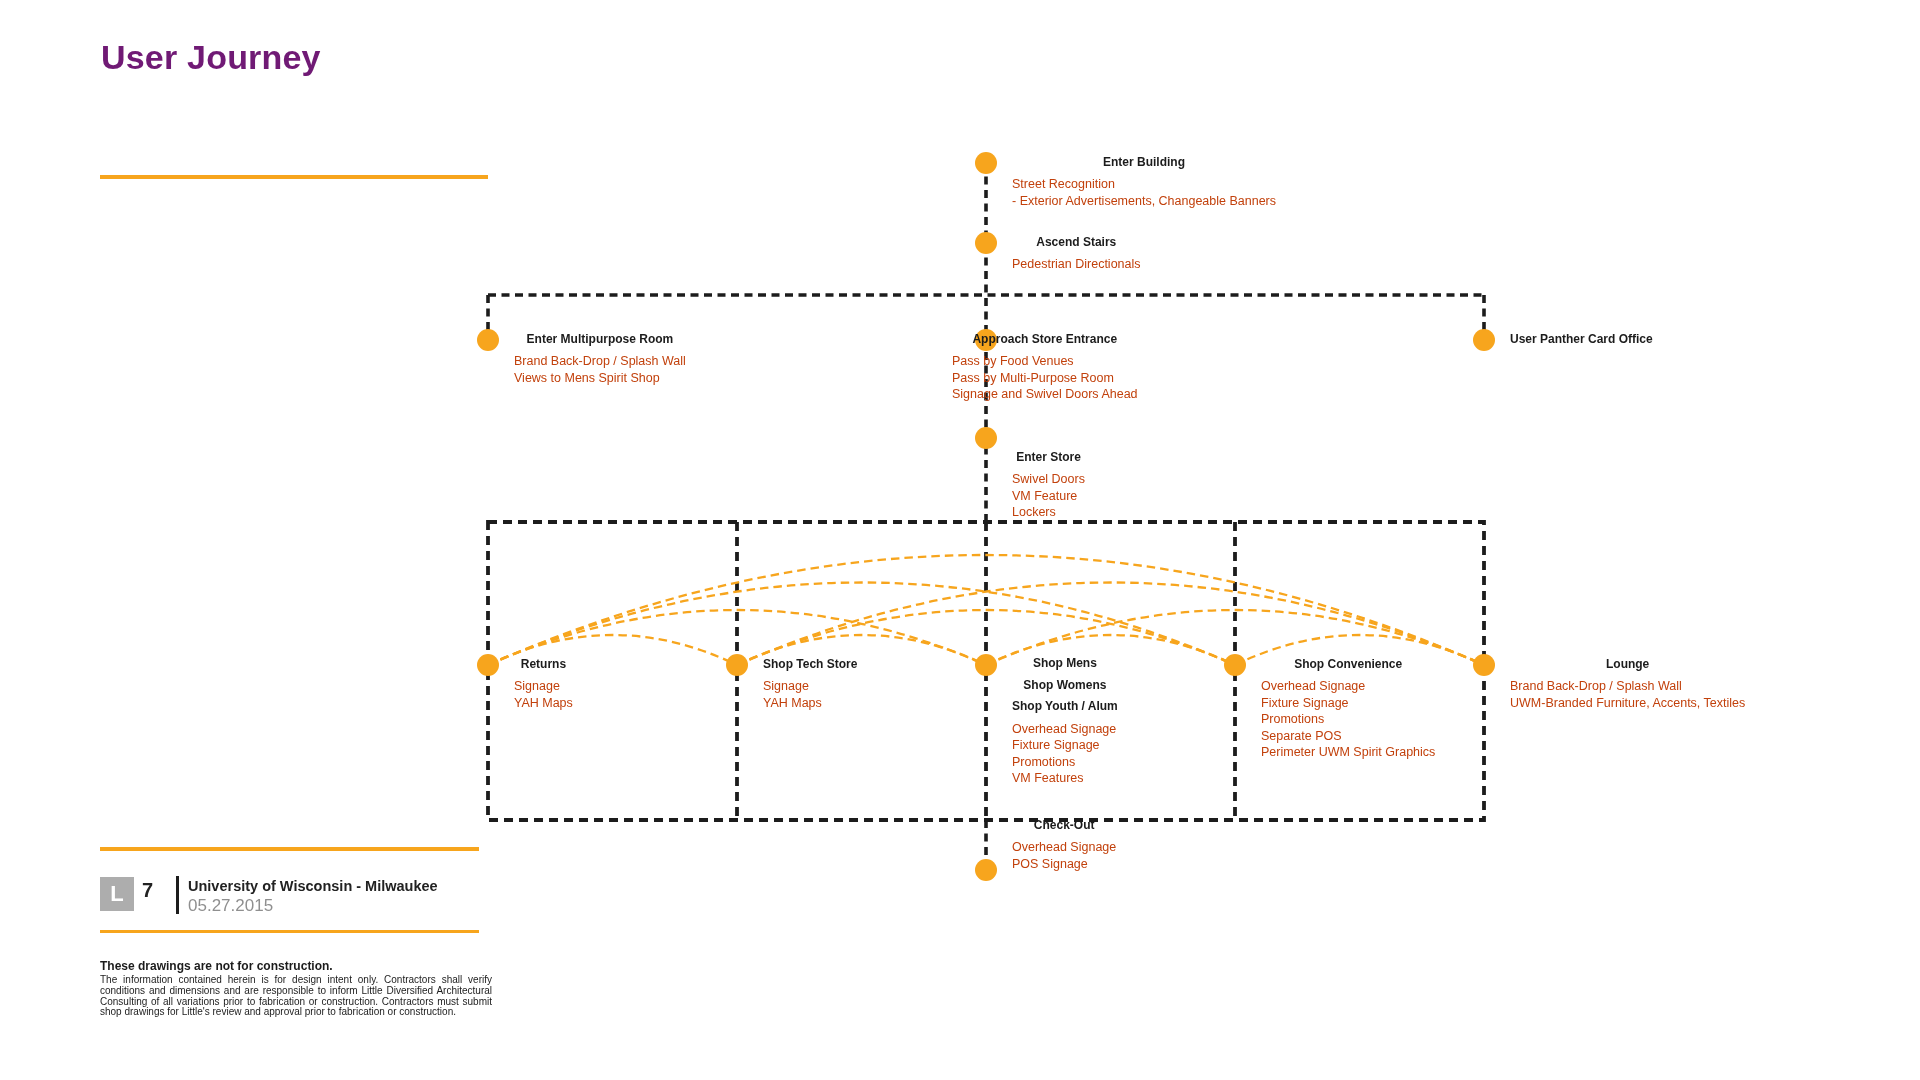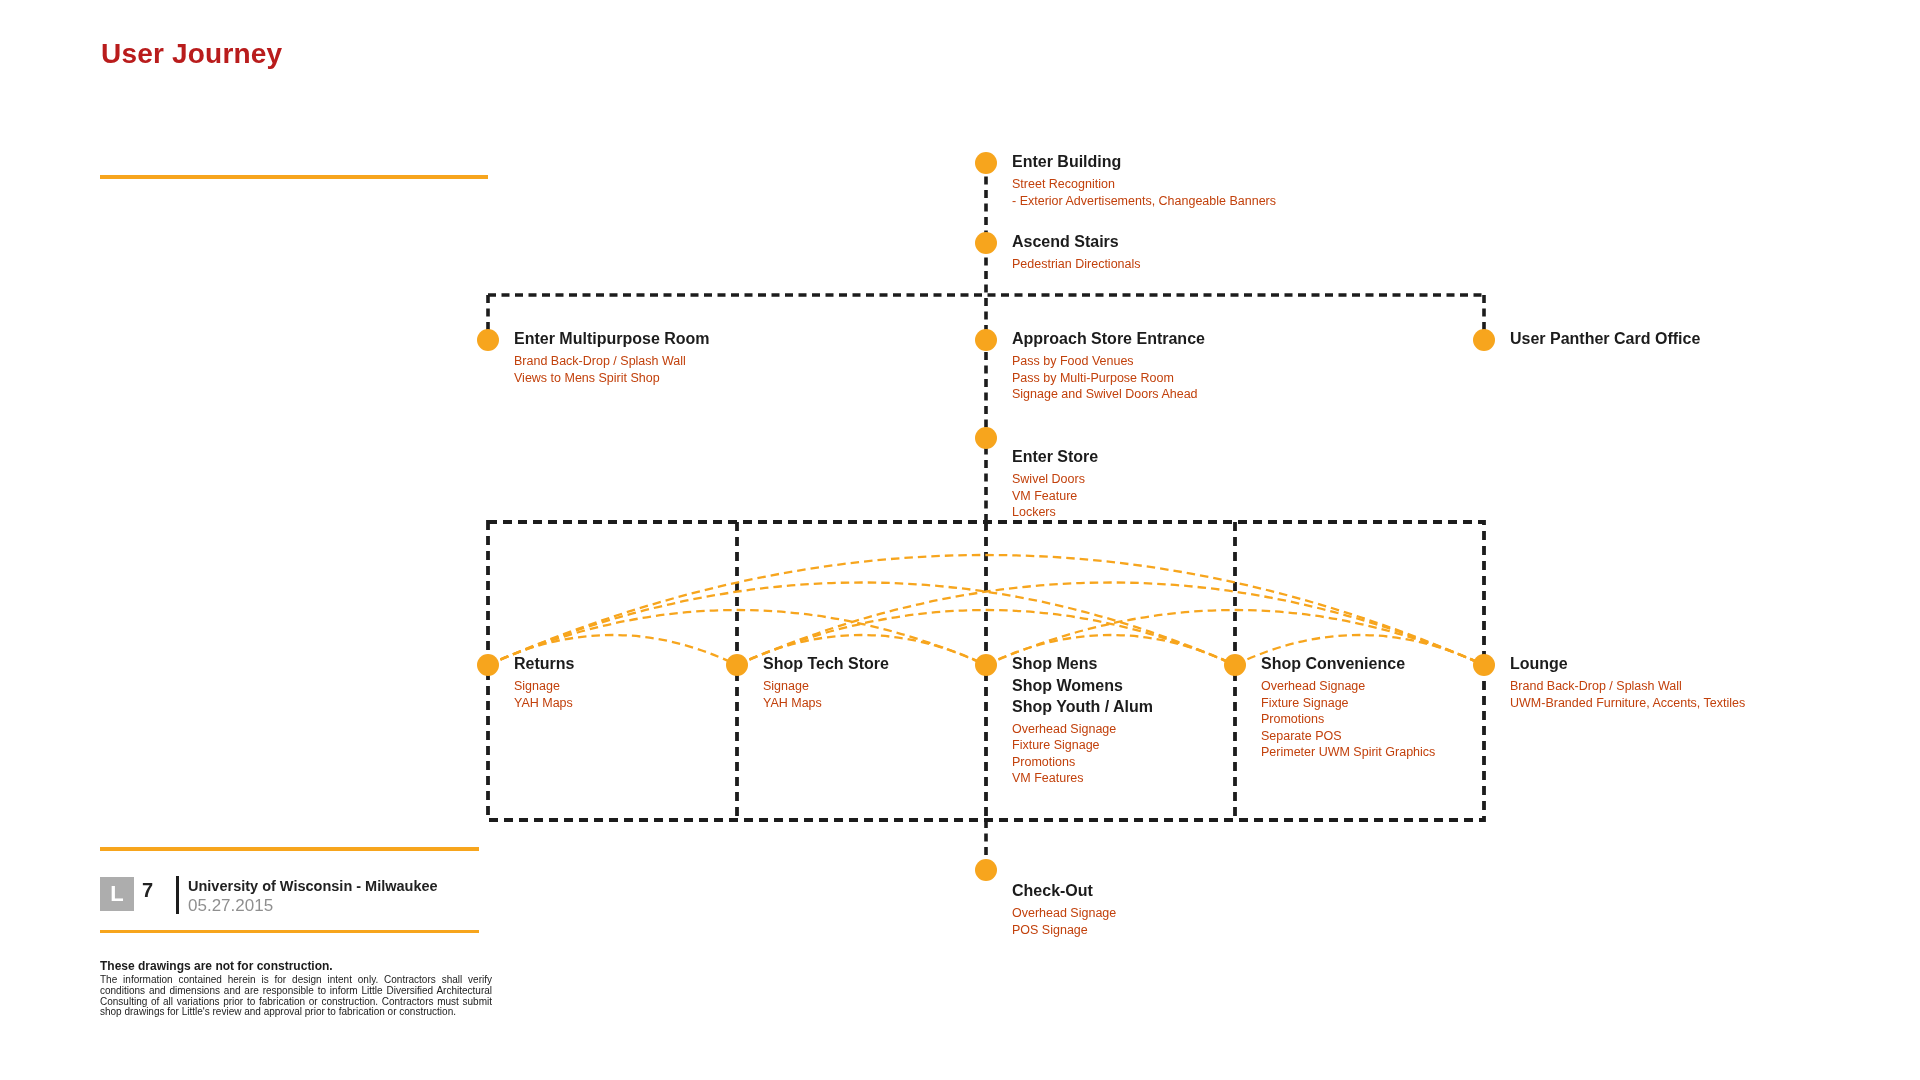--- a/index.html
+++ b/index.html
@@ -3,27 +3,27 @@
 <meta charset="utf-8">
 <style>
   html,body{margin:0;padding:0;}
   body{
     width:1920px;height:1080px;position:relative;background:#ffffff;
     font-family:"Liberation Sans","DejaVu Sans",sans-serif;color:#1c1c1c;
     overflow:hidden;
   }
   .page-title{
     position:absolute;left:101px;top:38px;
-    font-size:28px;font-weight:bold;letter-spacing:.2px;color:#b91c1c;
+    font-size:34px;font-weight:bold;letter-spacing:.2px;color:#701a75;
   }
   .accent-line{position:absolute;background:#F7A51D;}
   #svg-layer{position:absolute;left:0;top:0;}
   .node{position:absolute;}
   .node-title{
-    font-size:16px;font-weight:bold;line-height:22px;color:#1c1c1c;white-space:nowrap;
+    font-size:12px;font-weight:bold;line-height:22px;color:#1c1c1c;white-space:nowrap;text-align:center;
   }
   .node-title.multi{line-height:21.5px;}
   .node-details{margin-top:3px;}
   .node-detail{
     font-size:12.5px;line-height:16.5px;color:#c2410c;white-space:nowrap;
   }
   
   .logo-box{
     position:absolute;left:100px;top:877px;width:34px;height:34px;background:#ADADAD;
     display:flex;align-items:center;justify-content:center;
@@ -119,21 +119,21 @@
 </div>
 
 <div class="node" style="left:514px;top:328px;">
   <div class="node-title">Enter Multipurpose Room</div>
   <div class="node-details">
     <div class="node-detail">Brand Back-Drop / Splash Wall</div>
     <div class="node-detail">Views to Mens Spirit Shop</div>
   </div>
 </div>
 
-<div class="node" style="left:1012px;top:328px;">
+<div class="node" style="left:952px;top:328px;">
   <div class="node-title">Approach Store Entrance</div>
   <div class="node-details">
     <div class="node-detail">Pass by Food Venues</div>
     <div class="node-detail">Pass by Multi-Purpose Room</div>
     <div class="node-detail">Signage and Swivel Doors Ahead</div>
   </div>
 </div>
 
 <div class="node" style="left:1510px;top:328px;">
   <div class="node-title">User Panther Card Office</div>
@@ -188,21 +188,21 @@
 </div>
 
 <div class="node" style="left:1510px;top:653px;">
   <div class="node-title">Lounge</div>
   <div class="node-details">
     <div class="node-detail">Brand Back-Drop / Splash Wall</div>
     <div class="node-detail">UWM-Branded Furniture, Accents, Textiles</div>
   </div>
 </div>
 
-<div class="node" style="left:1012px;top:880px;">
+<div class="node" style="left:1012px;top:814px;">
   <div class="node-title">Check-Out</div>
   <div class="node-details">
     <div class="node-detail">Overhead Signage</div>
     <div class="node-detail">POS Signage</div>
   </div>
 </div>
 
 <div class="logo-box">
   <span class="logo-letter">L</span>
 </div>

